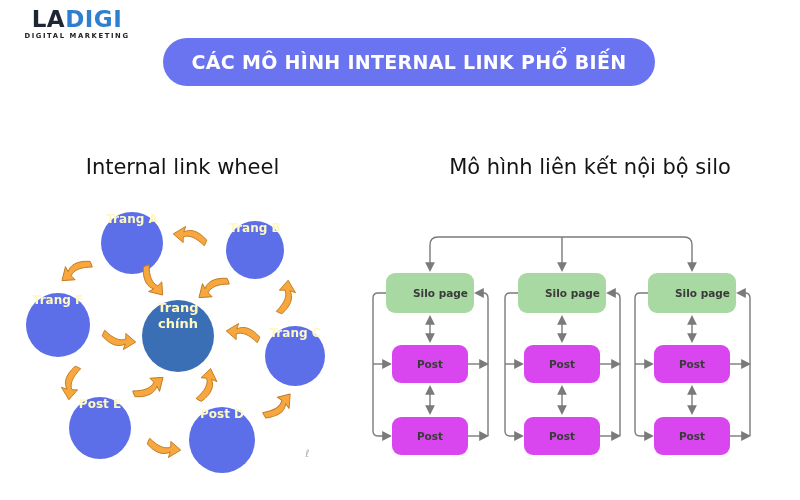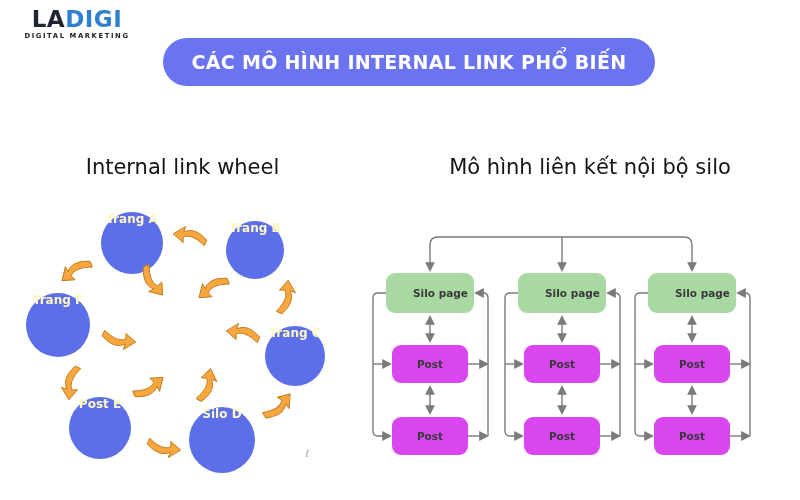--- a/index.html
+++ b/index.html
@@ -71,27 +71,30 @@
   <div class="wheel-node" style="left:101px; top:212px; width:62px; height:62px;">
       <span>Trang A</span>
     </div>
   <div class="wheel-node" style="left:226px; top:221px; width:58px; height:58px;">
       <span>Trang B</span>
     </div>
   <div class="wheel-node" style="left:265px; top:326px; width:60px; height:60px;">
       <span>Trang C</span>
     </div>
   <div class="wheel-node" style="left:189px; top:407px; width:66px; height:66px;">
-      <span>Silo D</span>
+      <span>Post D</span>
     </div>
   <div class="wheel-node" style="left:69px; top:397px; width:62px; height:62px;">
       <span>Post E</span>
     </div>
   <div class="wheel-node" style="left:26px; top:293px; width:64px; height:64px;">
       <span>Trang F</span>
+    </div>
+  <div class="wheel-node center" style="left:142px; top:300px; width:72px; height:72px;">
+      <span>Trang chính</span>
     </div>
 
   <svg class="arrow-layer" viewBox="0 0 800 500">
     <defs>
       <path id="swoosh" d="M57 27 C 42 10, 29 9, 20 14 L 23 5 L 3 17 L 19 31 L 19 22 C 28 18, 40 23, 53 36 C 55 33, 56 30, 57 27 Z" fill="#F7A73E" stroke="#C07A1E" stroke-width="1.5" stroke-linejoin="round"></path>
     </defs>
     <g transform="translate(190,237) rotate(0) scale(0.62) translate(-30,-22)">
         <use href="#swoosh"></use>
       </g>
     <g transform="translate(153,281) rotate(-135) scale(0.62) translate(-30,-22)">

